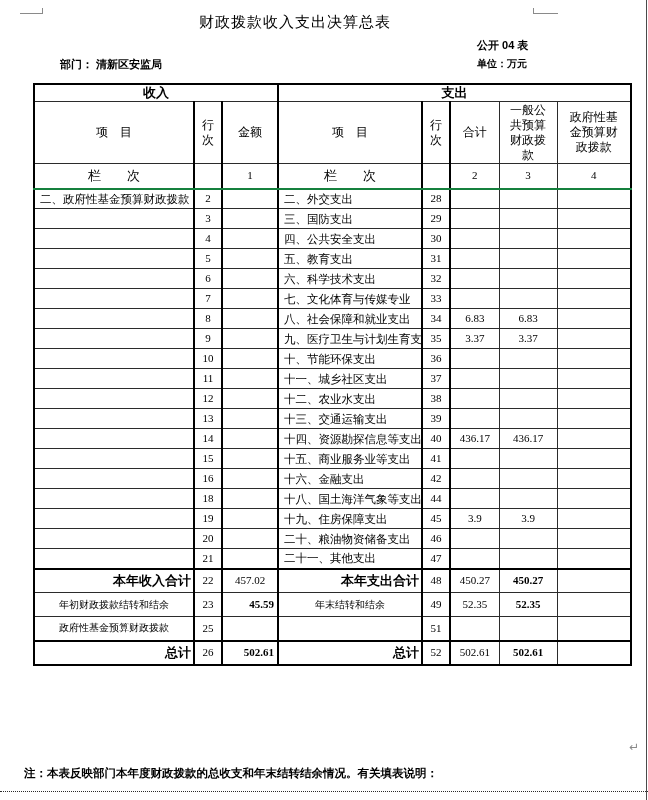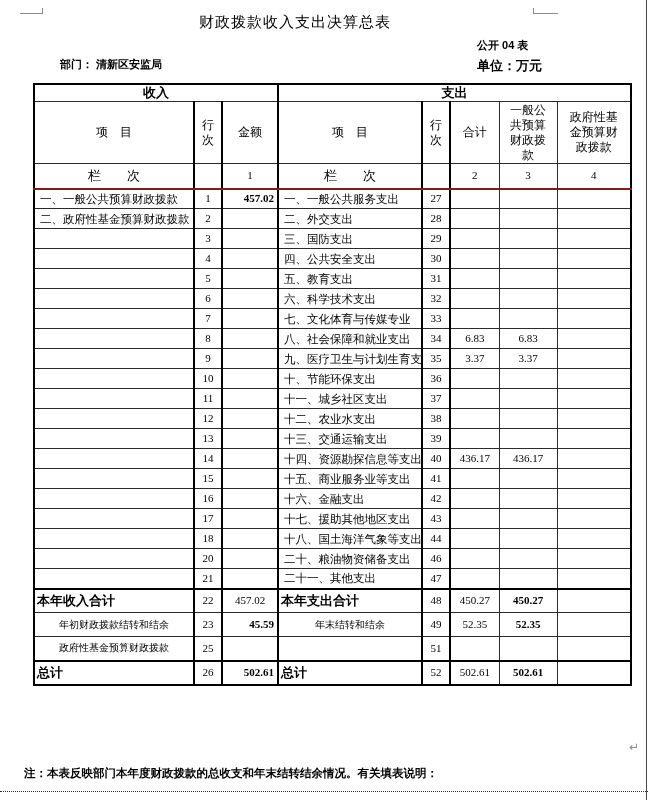--- a/index.html
+++ b/index.html
@@ -11,39 +11,39 @@
   .page{position:absolute;inset:0;}
   .crop-tl{position:absolute;left:20px;top:8px;width:22px;height:5px;
     border-bottom:1px solid #8a8a8a;border-right:1px solid #8a8a8a;}
   .crop-tr{position:absolute;left:533px;top:8px;width:24px;height:5px;
     border-bottom:1px solid #8a8a8a;border-left:1px solid #8a8a8a;}
   .right-edge{position:absolute;left:646px;top:0;width:0;height:800px;border-left:1px solid #4a4a4a;}
   .title{position:absolute;top:13px;left:0;width:590px;text-align:center;
     font-size:15px;font-weight:normal;letter-spacing:1px;}
   .doc-code{position:absolute;top:38px;left:477px;font-size:11px;font-weight:bold;}
   .dept{position:absolute;top:57px;left:60px;font-size:11px;font-weight:bold;}
-  .unit{position:absolute;top:57px;left:477px;font-size:13px;font-weight:bold;}
+  .unit{position:absolute;top:57px;left:477px;font-size:10px;font-weight:bold;}
   table.main{
     position:absolute;top:83px;left:33px;width:597px;
     border-collapse:collapse;table-layout:fixed;
     border:2px solid #000;
   }
   td{border:1px solid #2b2b2b;padding:0 2px;overflow:hidden;font-size:11px;line-height:1.25;}
   tr.sec-row{height:17px;padding-left:36px;}
   tr.hdr-row{height:62px;}
   tr.lanci-row{height:25px;}
   tr.body-row{height:20px;}
   tr.tall{height:24px;}
   tr.thick-top td{border-top:2px solid #000;}
-  tr.lanci-row td{border-bottom:2px solid #7f1d1d;}
+  tr.lanci-row td{border-bottom:2px solid #15803d;}
   td.sec-hd{font-size:13px;font-weight:bold;text-align:center;}
   td.hd{text-align:center;font-size:12px;white-space:pre-line;}
   td.lanci{text-align:center;font-size:13px;}
   td.item{text-align:left;padding-left:5px;font-size:11.5px;white-space:nowrap;}
-  td.sum{text-align:left;font-size:13px;font-weight:bold;}
+  td.sum{text-align:right;font-size:13px;font-weight:bold;}
   td.sub{text-align:center;font-size:10px;}
   td.num{text-align:center;font-family:"Liberation Serif","DejaVu Serif",serif;font-size:11px;}
   td.b{font-weight:bold;}
   td.ra{text-align:right;padding-right:3px;}
   td.vthick-l{border-left:2px solid #000;}
   td.vthick-r{border-right:2px solid #000;}
   .note{position:absolute;top:740px;left:24px;width:590px;font-size:11.5px;font-weight:bold;margin-top:26px;}
   .pilcrow{position:absolute;top:740px;left:629px;font-size:12px;color:#8a8a8a;}
   .bottom-dotted{position:absolute;top:791px;left:0;width:648px;height:0;border-top:1.5px dotted #2b2b2b;}
 </style>
@@ -100,30 +100,20 @@
         <td class="lanci num">1</td>
         <td class="lanci vthick-l">栏　　次</td>
         <td class="lanci vthick-l vthick-r"></td>
         <td class="lanci num">2</td>
         <td class="lanci num">3</td>
         <td class="lanci num">4</td>
       </tr>
     </tbody>
     <tbody>
         <tr class="body-row">
-          <td class="item">一、一般公共预算财政拨款</td>
-          <td class="num vthick-l vthick-r">1</td>
-          <td class="num b ra">457.02</td>
-          <td class="item vthick-l">一、一般公共服务支出</td>
-          <td class="num vthick-l vthick-r">27</td>
-          <td class="num"></td>
-          <td class="num"></td>
-          <td class="num"></td>
-        </tr>
-        <tr class="body-row">
           <td class="item">二、政府性基金预算财政拨款</td>
           <td class="num vthick-l vthick-r">2</td>
           <td class="num"></td>
           <td class="item vthick-l">二、外交支出</td>
           <td class="num vthick-l vthick-r">28</td>
           <td class="num"></td>
           <td class="num"></td>
           <td class="num"></td>
         </tr>
         <tr class="body-row">
@@ -261,36 +251,36 @@
           <td class="num vthick-l vthick-r">16</td>
           <td class="num"></td>
           <td class="item vthick-l">十六、金融支出</td>
           <td class="num vthick-l vthick-r">42</td>
           <td class="num"></td>
           <td class="num"></td>
           <td class="num"></td>
         </tr>
         <tr class="body-row">
           <td class="item"></td>
-          <td class="num vthick-l vthick-r">17</td>
-          <td class="num"></td>
-          <td class="item vthick-l">十七、援助其他地区支出</td>
-          <td class="num vthick-l vthick-r">43</td>
-          <td class="num"></td>
-          <td class="num"></td>
-          <td class="num"></td>
-        </tr>
-        <tr class="body-row">
-          <td class="item"></td>
           <td class="num vthick-l vthick-r">18</td>
           <td class="num"></td>
           <td class="item vthick-l">十八、国土海洋气象等支出</td>
           <td class="num vthick-l vthick-r">44</td>
           <td class="num"></td>
           <td class="num"></td>
+          <td class="num"></td>
+        </tr>
+        <tr class="body-row">
+          <td class="item"></td>
+          <td class="num vthick-l vthick-r">19</td>
+          <td class="num"></td>
+          <td class="item vthick-l">十九、住房保障支出</td>
+          <td class="num vthick-l vthick-r">45</td>
+          <td class="num">3.9</td>
+          <td class="num">3.9</td>
           <td class="num"></td>
         </tr>
         <tr class="body-row">
           <td class="item"></td>
           <td class="num vthick-l vthick-r">20</td>
           <td class="num"></td>
           <td class="item vthick-l">二十、粮油物资储备支出</td>
           <td class="num vthick-l vthick-r">46</td>
           <td class="num"></td>
           <td class="num"></td>

